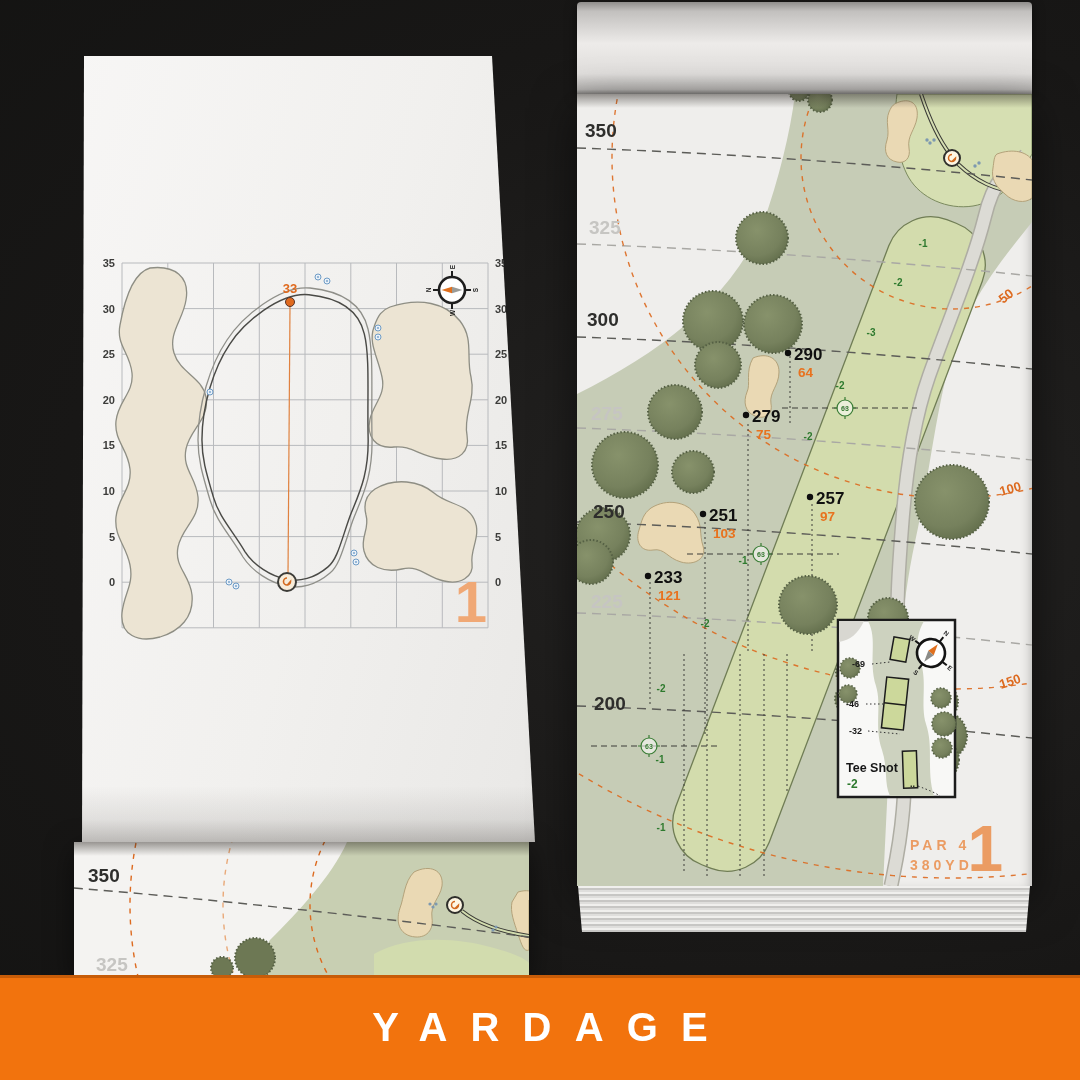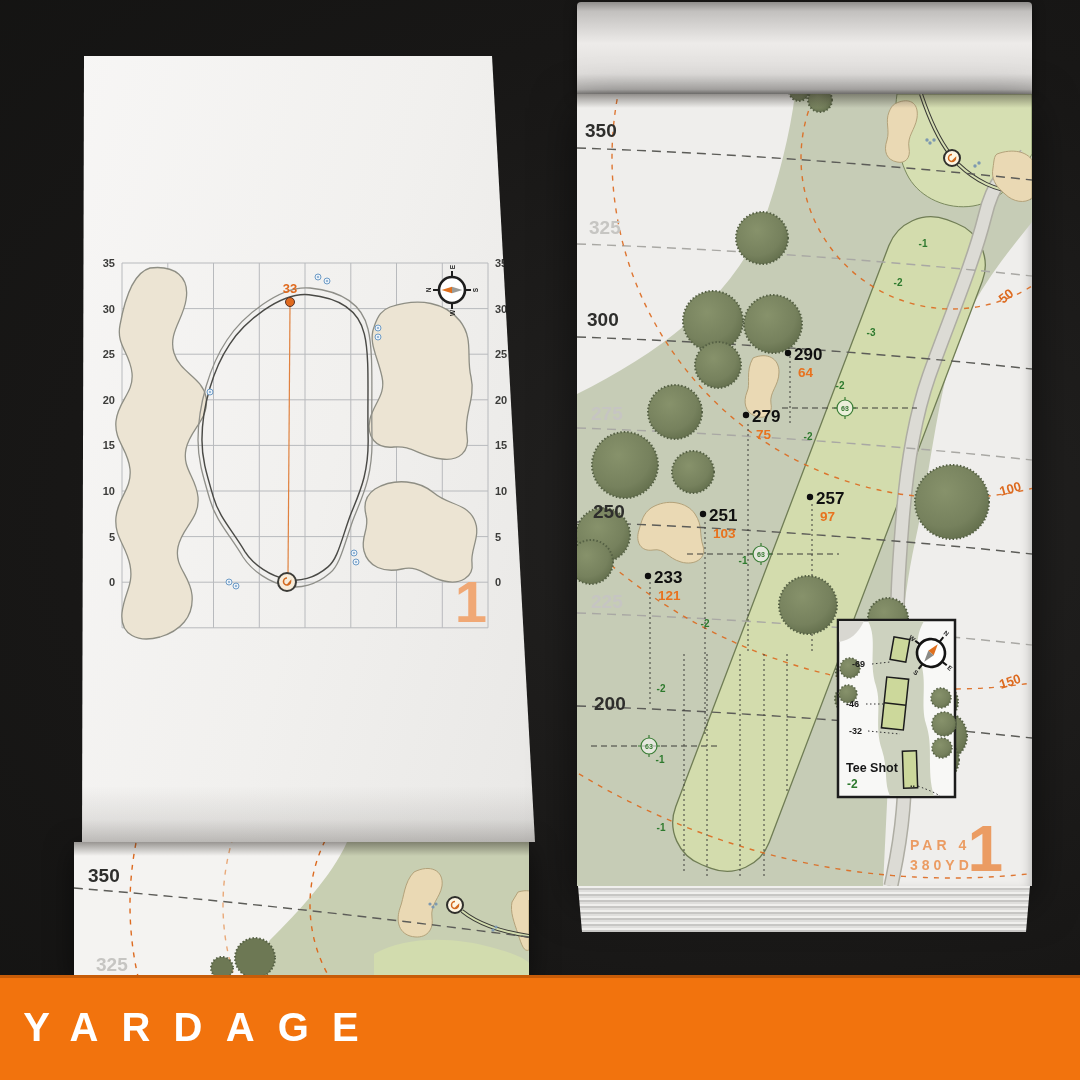--- a/index.html
+++ b/index.html
@@ -24,21 +24,21 @@
      z-index:2;filter:drop-shadow(0 4px 6px rgba(0,0,0,.5));}
   .right-page{position:absolute;left:577px;top:94px;width:455px;height:792px;background:#efeeec;
      z-index:3;filter:drop-shadow(0 14px 22px rgba(0,0,0,.55));
      box-shadow:inset -7px 0 12px -7px rgba(0,0,0,.3);}
   .right-stack{position:absolute;left:578px;top:886px;width:452px;height:46px;z-index:3;
      clip-path:polygon(0 0,452px 0,448px 46px,4px 46px);
      background:repeating-linear-gradient(#f0efed 0 2px,#c7c6c4 2px 4px,#dfdedc 4px 6px);
      filter:drop-shadow(0 6px 10px rgba(0,0,0,.6));}
   
   .banner{position:absolute;left:0;top:975px;width:1080px;height:105px;background:#f2730d;
-     z-index:6;display:flex;align-items:center;
+     z-index:6;display:flex;align-items:center;justify-content:center;
      box-shadow:inset 0 3px 0 rgba(120,50,0,.35);}
   .banner span{color:#fff;font-weight:bold;font-size:40px;letter-spacing:.58em;padding-left:.58em;}
   
   text{font-family:"Liberation Sans","DejaVu Sans",sans-serif;}
   .axis{font-weight:bold;font-size:11px;fill:#3c3c3a;}
   .d33{font-weight:bold;font-size:13px;fill:#e06a1e;}
   .big1L{font-weight:bold;font-size:58px;fill:#f0a875;}
   .big1{font-weight:bold;font-size:64px;fill:#eb9c63;}
   .par{font-weight:bold;font-size:14px;letter-spacing:4px;fill:#eb9c63;}
   .band-b{font-weight:bold;font-size:19px;fill:#2e2e2c;}

